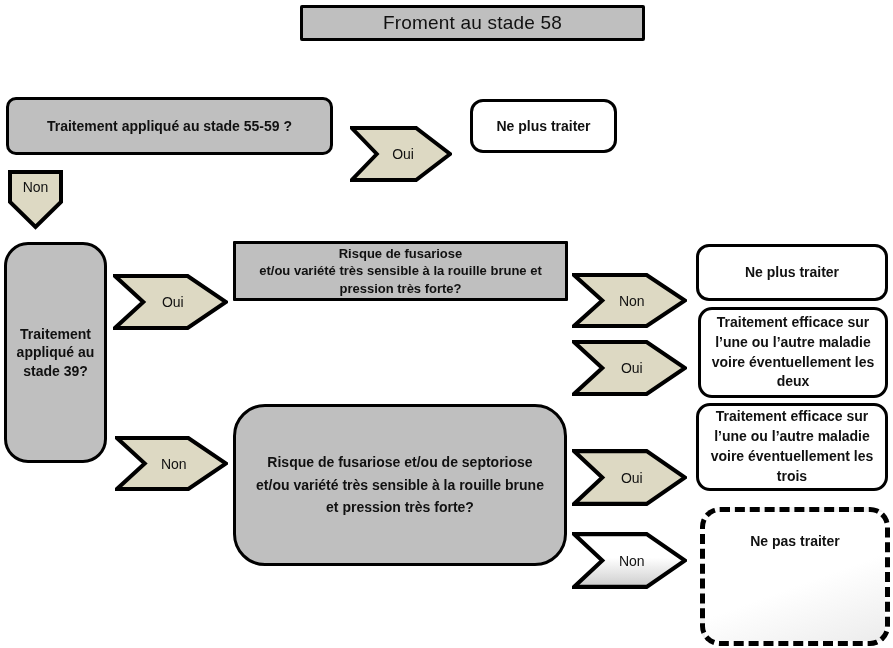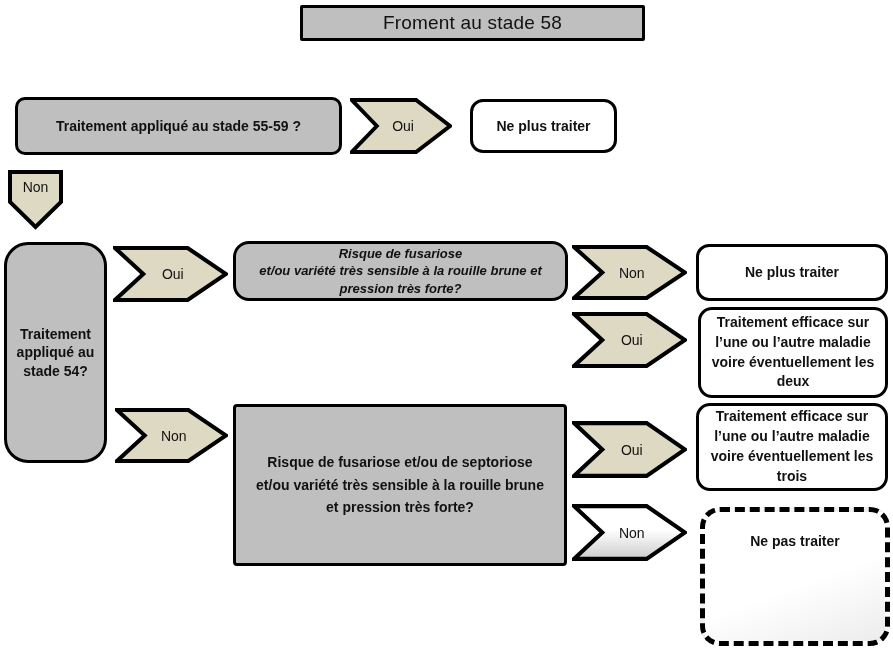--- a/index.html
+++ b/index.html
@@ -35,45 +35,45 @@
   .bold{font-weight:bold;}
   .multiline{white-space:pre-line;}
 
   .title-box{
     left:300px; top:5px; width:345px; height:36px;
     font-size:19px;
     border-width:3px;
     border-radius:2px;
     letter-spacing:.2px;
   }
-  .q1{left:15px; top:97px; width:327px; height:58px; border-radius:10px; font-size:14px;}
+  .q1{left:6px; top:97px; width:327px; height:58px; border-radius:10px; font-size:14px;}
   .res1{left:470px; top:99px; width:147px; height:54px; border-radius:13px; font-size:14px;}
   .q2{left:4px; top:242px; width:103px; height:221px; border-radius:24px; font-size:14px; padding:6px;}
-  .risque1{left:233px; top:241px; width:335px; height:60px; border-radius:16px; font-size:13px; line-height:1.32; padding:2px;font-style:italic;}
+  .risque1{left:233px; top:241px; width:335px; height:60px; border-radius:1px; font-size:13px; line-height:1.32; padding:2px;}
   .res2{left:696px; top:244px; width:192px; height:57px; border-radius:13px; font-size:14px;}
   .res3{left:698px; top:307px; width:190px; height:91px; border-radius:14px; font-size:14px; line-height:1.42; padding:2px;}
-  .risque2{left:233px; top:404px; width:334px; height:162px; border-radius:4px; font-size:14px; line-height:1.6; padding:0;}
+  .risque2{left:233px; top:404px; width:334px; height:162px; border-radius:32px; font-size:14px; line-height:1.6; padding:0;}
   .res4{left:696px; top:403px; width:192px; height:88px; border-radius:14px; font-size:14px; line-height:1.42; padding:2px;}
 
   .dashed-box{
     left:700px; top:507px; width:190px; height:139px;
     border:5px dashed var(--ink);
     border-radius:20px;
     background:linear-gradient(160deg,#ffffff 55%, #ececec 100%);
     flex-direction:column;
     justify-content:space-between;
     padding-top:20px;
     font-size:14px;
   }
   .dashed-box .np-title{font-weight:bold; margin-bottom:14px;}
   .dashed-box .np-note{font-style:italic; line-height:1.5; padding:0 10px;}
   .dashed-box .np-note .emph{font-weight:bold; text-decoration:underline;}
 
   
-  .chev{position:absolute;}
+  .chev{position:absolute;margin-top:28px;}
   .chev svg{display:block; width:100%; height:100%;}
   .chev polygon{fill:var(--tan); stroke:var(--ink); stroke-width:4; stroke-linejoin:miter;}
   .chev.fade polygon{fill:url(#whitegrad);}
   .chev .lbl{
     position:absolute; left:12%; right:8%; top:0; bottom:0;
     display:flex; align-items:center; justify-content:center;
     font-size:14px;
   }
   .c-oui1{left:350px; top:98px;  width:102px; height:56px;}
   .c-oui2{left:113px; top:246px; width:115px; height:56px;}
@@ -119,21 +119,21 @@
 
   <div class="node white res1">Ne plus traiter</div>
 
   <div class="darrow">
     <svg viewBox="0 0 55 60" preserveAspectRatio="none">
       <polygon points="2,2 53,2 53,32 27.5,57 2,32"></polygon>
     </svg>
     <span class="lbl">Non</span>
   </div>
 
-  <div class="node gray bold q2">Traitement appliqué au stade 54?</div>
+  <div class="node gray bold q2">Traitement appliqué au stade 39?</div>
 
   <div class="chev c-oui2">
     <svg viewBox="0 0 114 55" preserveAspectRatio="none">
       <polygon points="2,2 74,2 112,27.5 74,53 2,53 30,27.5"></polygon>
     </svg>
     <span class="lbl">Oui</span>
   </div>
 
   <div class="node gray bold multiline risque1">Risque de fusariose
 et/ou variété très sensible à la rouille brune et

